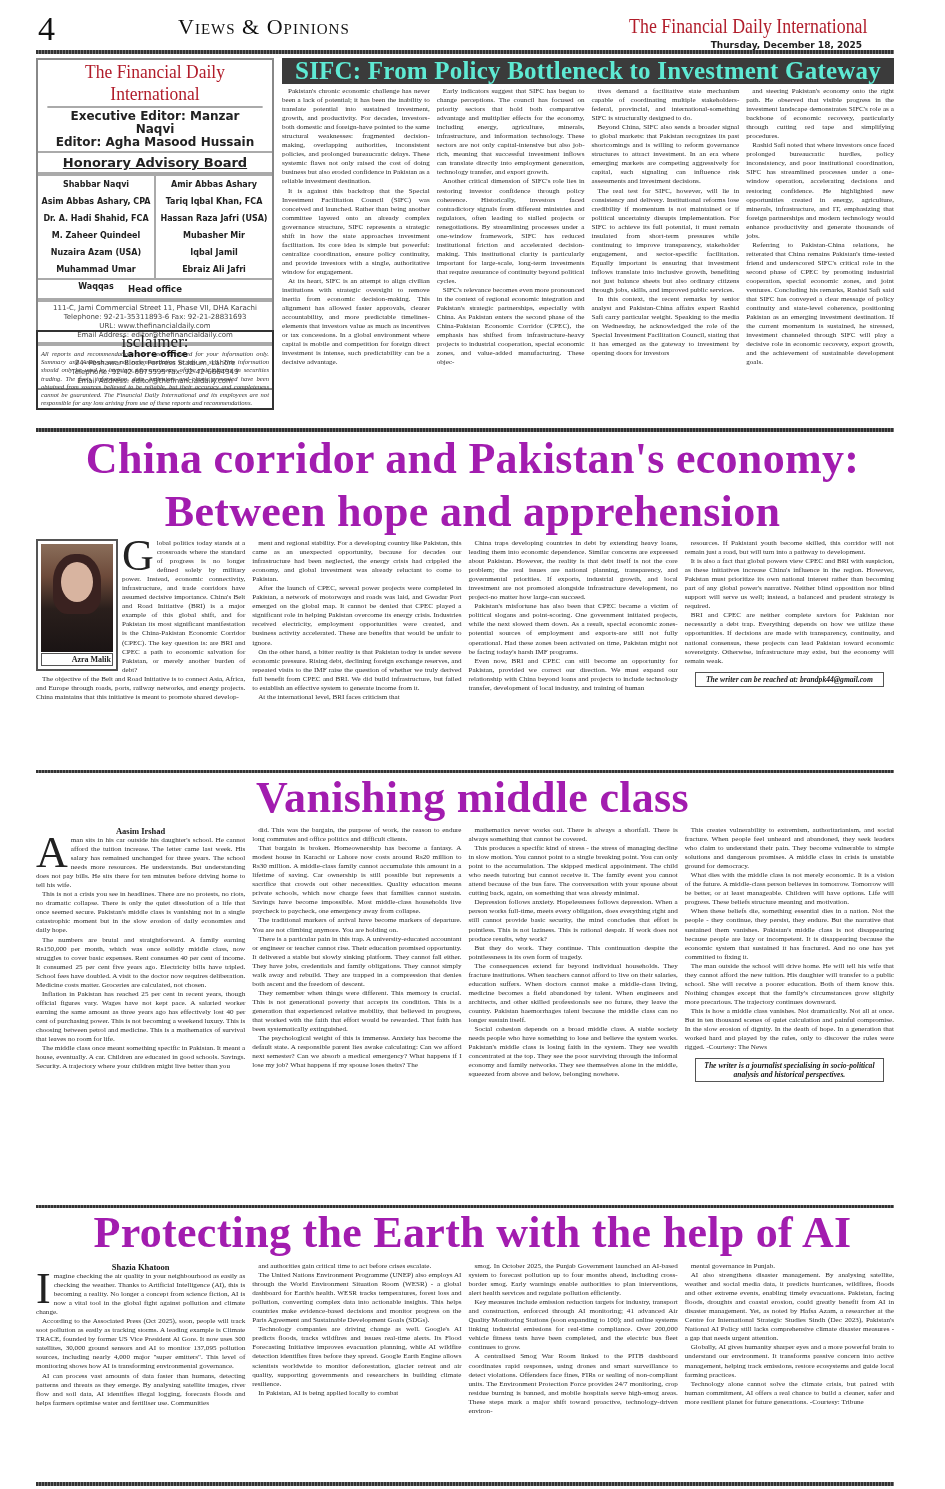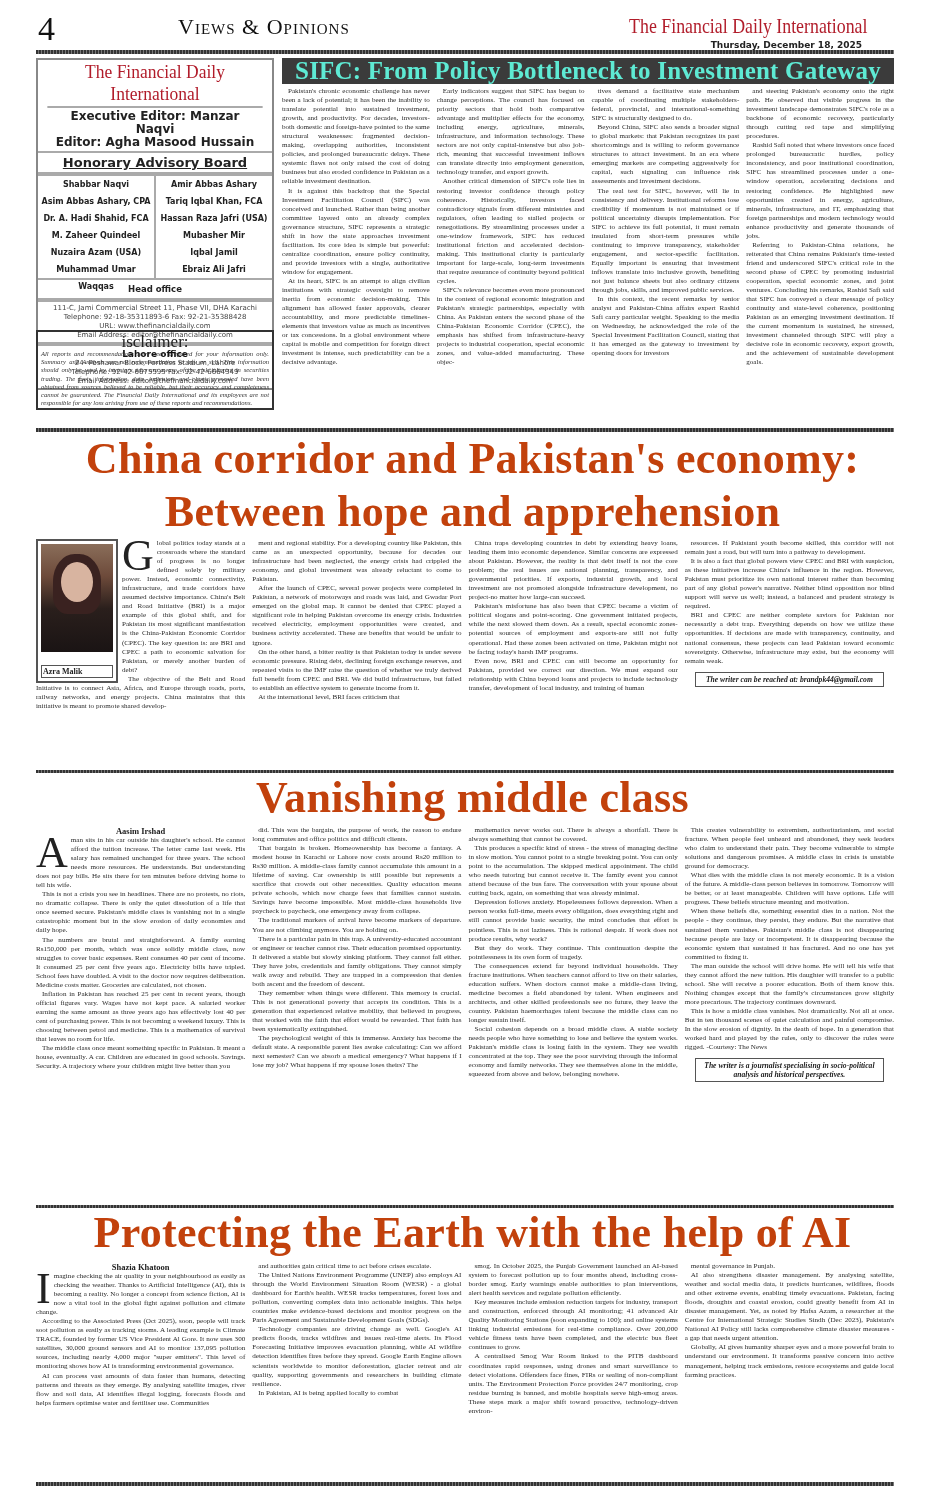--- a/index.html
+++ b/index.html
@@ -23,29 +23,29 @@
 .lbox .ho{font-size:8.5px;font-weight:bold;padding:4px}
 .lbox .addr{font-size:7px;color:#444;line-height:9px;padding:2px 9px}
 .lbox .lo{font-size:9px;font-weight:bold;padding-top:2px}
 .disc{left:36px;top:330px;width:238px;border:2px solid #333;padding:1px 3px}
 .disc .dt{font-family:"Liberation Serif",serif;font-weight:normal;font-size:17px;text-align:center;line-height:17px}
 .disc p{font-style:italic;font-size:6.6px;line-height:8.2px;text-align:justify;color:#333}
 
 .sifc-h{left:282px;top:58px;width:612px;height:26px;background:#3b3b3b;color:#5eead4;font-family:"Liberation Serif",serif;font-weight:bold;font-size:25px;line-height:26px;text-align:center;white-space:nowrap;overflow:hidden;letter-spacing:.2px}
 .cols{display:flex;gap:7px}
 .col4 p,.colx p{font-size:7.1px;line-height:9.05px;text-align:justify;text-indent:6px;color:#2a2a2a}
-.headline{width:945px;text-align:center;font-family:"Liberation Serif",serif;font-weight:bold;color:#c2410c;letter-spacing:.3px}
+.headline{width:945px;text-align:center;font-family:"Liberation Serif",serif;font-weight:bold;color:#a21caf;letter-spacing:.3px}
 .byline{font-weight:bold;font-size:8.5px;text-align:center}
 .drop{float:left;font-size:44px;line-height:34px;padding-right:3px;font-family:"Liberation Serif",serif}
 .note{border:1px solid #555;font-style:italic;font-weight:bold;font-size:7.6px;text-align:center;padding:2px 4px;margin:6px 10px 0 10px;line-height:9px}
 .photo{border:2px solid #555;padding:3px;width:82px;float:left;margin-right:4px}
 .photo .img{width:72px;height:108px;background:linear-gradient(180deg,#8a6e5a 0%,#6d4a3a 30%,#2a1f1c 60%,#1a1414 100%);position:relative;overflow:hidden}
 .photo .face{position:absolute;left:20px;top:18px;width:32px;height:40px;border-radius:50%;background:#d8b4a0}
 .photo .hair{position:absolute;left:12px;top:10px;width:48px;height:60px;border-radius:45% 45% 30% 30%;background:#3a2220}
-.photo .cap{border:1px solid #555;font-size:8px;font-weight:bold;text-align:left;margin-top:13px;padding:1px}
+.photo .cap{border:1px solid #555;font-size:8px;font-weight:bold;text-align:right;margin-top:1px;padding:1px}
 </style>
 </head>
 <body>
 
 <div class="abs pagenum">4</div>
 <div class="abs section">Views &amp; Opinions</div>
 <div class="abs mast">The Financial Daily International</div>
 <div class="abs date">Thursday, December 18, 2025</div>
 <div class="abs rule" style="left:36px;top:50px;width:858px"></div>
 
@@ -70,21 +70,21 @@
       <div>Tariq Iqbal Khan, FCA</div>
       <div>Hassan Raza Jafri (USA)</div>
       <div>Mubasher Mir</div>
       <div>Iqbal Jamil</div>
       <div>Ebraiz Ali Jafri</div>
     </div>
   </div>
   <div class="cell ho" style="border-bottom:4px solid #aaa">Head office</div>
   <div class="cell addr" style="border-bottom:4px solid #aaa">
     <div>111-C, Jami Commercial Street 11, Phase VII, DHA Karachi</div>
-    <div>Telephone: 92-18-35311893-6 Fax: 92-21-35388428</div>
+    <div>Telephone: 92-21-35311893-6 Fax: 92-21-28831693</div>
     <div>URL: www.thefinancialdaily.com</div>
     <div>Email Address: editor@thefinancialdaily.com</div>
   </div>
   <div class="cell addr" style="border-bottom:none">
     <div class="lo" style="color:#111">Lahore office</div>
     <div>24- Peshawar Block, Fortress Stadium, Lahore</div>
     <div>Telephone: 92-42-6675595 Fax: 92-42-6664349</div>
     <div>Email Address: editor@thefinancialdaily.com</div>
   </div>
 </div>
@@ -211,15 +211,16 @@
   </div>
   <div style="flex:1">
     <p>smog. In October 2025, the Punjab Government launched an AI-based system to forecast pollution up to four months ahead, including cross-border smog. Early warnings enable authorities to plan interventions, alert health services and regulate pollution efficiently.</p>
     <p>Key measures include emission reduction targets for industry, transport and construction, enforced through AI monitoring; 41 advanced Air Quality Monitoring Stations (soon expanding to 100); and online systems linking industrial emissions for real-time compliance. Over 200,000 vehicle fitness tests have been completed, and the electric bus fleet continues to grow.</p>
     <p>A centralised Smog War Room linked to the PITB dashboard coordinates rapid responses, using drones and smart surveillance to detect violations. Offenders face fines, FIRs or sealing of non-compliant units. The Environment Protection Force provides 24/7 monitoring, crop residue burning is banned, and mobile hospitals serve high-smog areas. These steps mark a major shift toward proactive, technology-driven environ-</p>
   </div>
   <div style="flex:1">
     <p>mental governance in Punjab.</p>
     <p>AI also strengthens disaster management. By analysing satellite, weather and social media data, it predicts hurricanes, wildfires, floods and other extreme events, enabling timely evacuations. Pakistan, facing floods, droughts and coastal erosion, could greatly benefit from AI in disaster management. Yet, as noted by Hafsa Azam, a researcher at the Centre for International Strategic Studies Sindh (Dec 2023), Pakistan's National AI Policy still lacks comprehensive climate disaster measures - a gap that needs urgent attention.</p>
     <p>Globally, AI gives humanity sharper eyes and a more powerful brain to understand our environment. It transforms passive concern into active management, helping track emissions, restore ecosystems and guide local farming practices.</p>
+    <p>Technology alone cannot solve the climate crisis, but paired with human commitment, AI offers a real chance to build a cleaner, safer and more resilient planet for future generations. -Courtesy: Tribune</p>
   </div>
 </div>
 <div class="abs rule" style="left:36px;top:1482px;width:858px"></div>
 
 </body></html>

